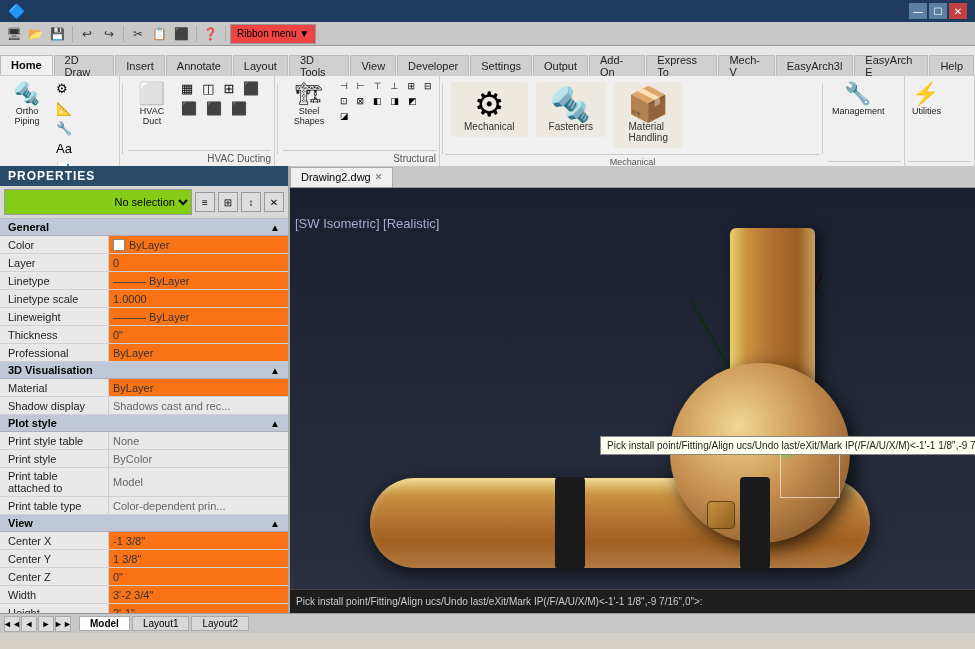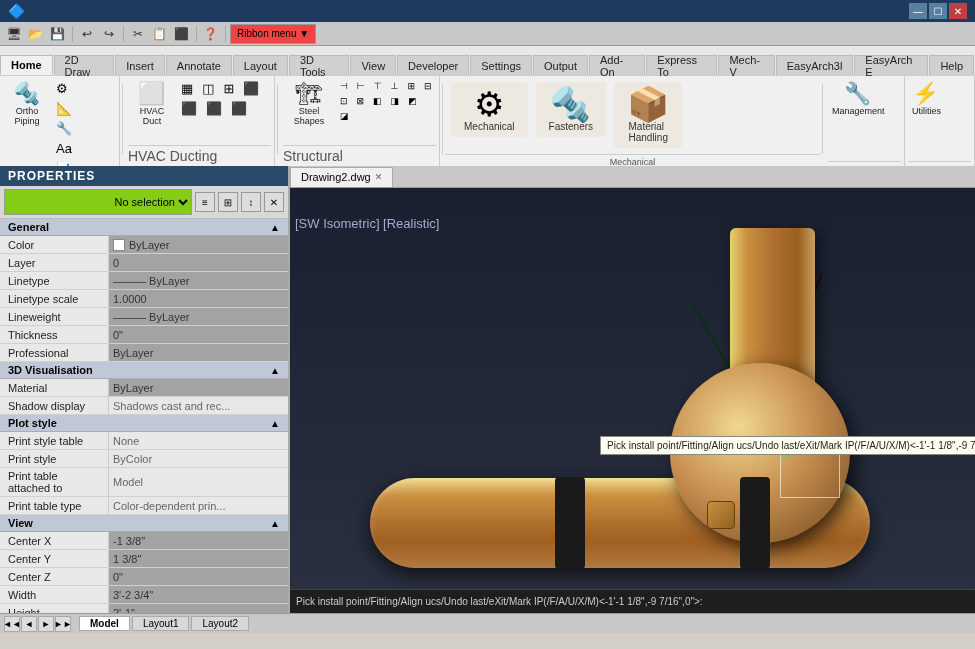--- a/index.html
+++ b/index.html
@@ -142,21 +142,21 @@
       font-size: 11px;
       flex-shrink: 0;
       display: flex;
       align-items: center;
     }
     .prop-value {
       flex: 1;
       padding: 2px 4px;
       color: #333;
       font-size: 11px;
-      background: #a3a3a3;
+      background: #f97316;
       border-left: 1px solid #ccc;
       display: flex;
       align-items: center;
     }
     .prop-value.gray { background: #e8e8e8; color: #666; }
     .color-swatch {
       width: 12px; height: 12px;
       border: 1px solid #888;
       margin-right: 4px;
       display: inline-block;
@@ -292,21 +292,21 @@
     }
 
     
     #ribbon-container {
       background: #f0f0f0;
     }
     .ribbon-row { display: flex; height: 90px; }
     .rg { display: flex; flex-direction: column; border-right: 1px solid #ccc; padding: 0 3px; min-width: 50px; }
     .rg-btns { display: flex; gap: 1px; flex-wrap: wrap; align-items: flex-start; padding: 3px 0; flex: 1; }
     .rg-lbl {
-      font-size: 14px; color: #555; text-align: left;
+      font-size: 10px; color: #555; text-align: right;
       border-top: 1px solid #ccc; padding: 2px 0; margin-top: auto;
     }
     .rb { display: flex; flex-direction: column; align-items: center; cursor: pointer; padding: 2px 3px; border: 1px solid transparent; border-radius: 2px; font-size: 9px; color: #222; text-align: center; min-width: 36px; }
     .rb .ri { font-size: 22px; line-height: 1.1; }
     .rb-sm { display: flex; align-items: center; gap: 2px; cursor: pointer; padding: 1px 3px; border: 1px solid transparent; font-size: 9px; border-radius: 2px; }
     .rb-sm .ri { font-size: 13px; }
 
     .mech-big {
       display: flex; flex-direction: column; align-items: center; justify-content: center;
       cursor: pointer; padding: 4px 12px;

